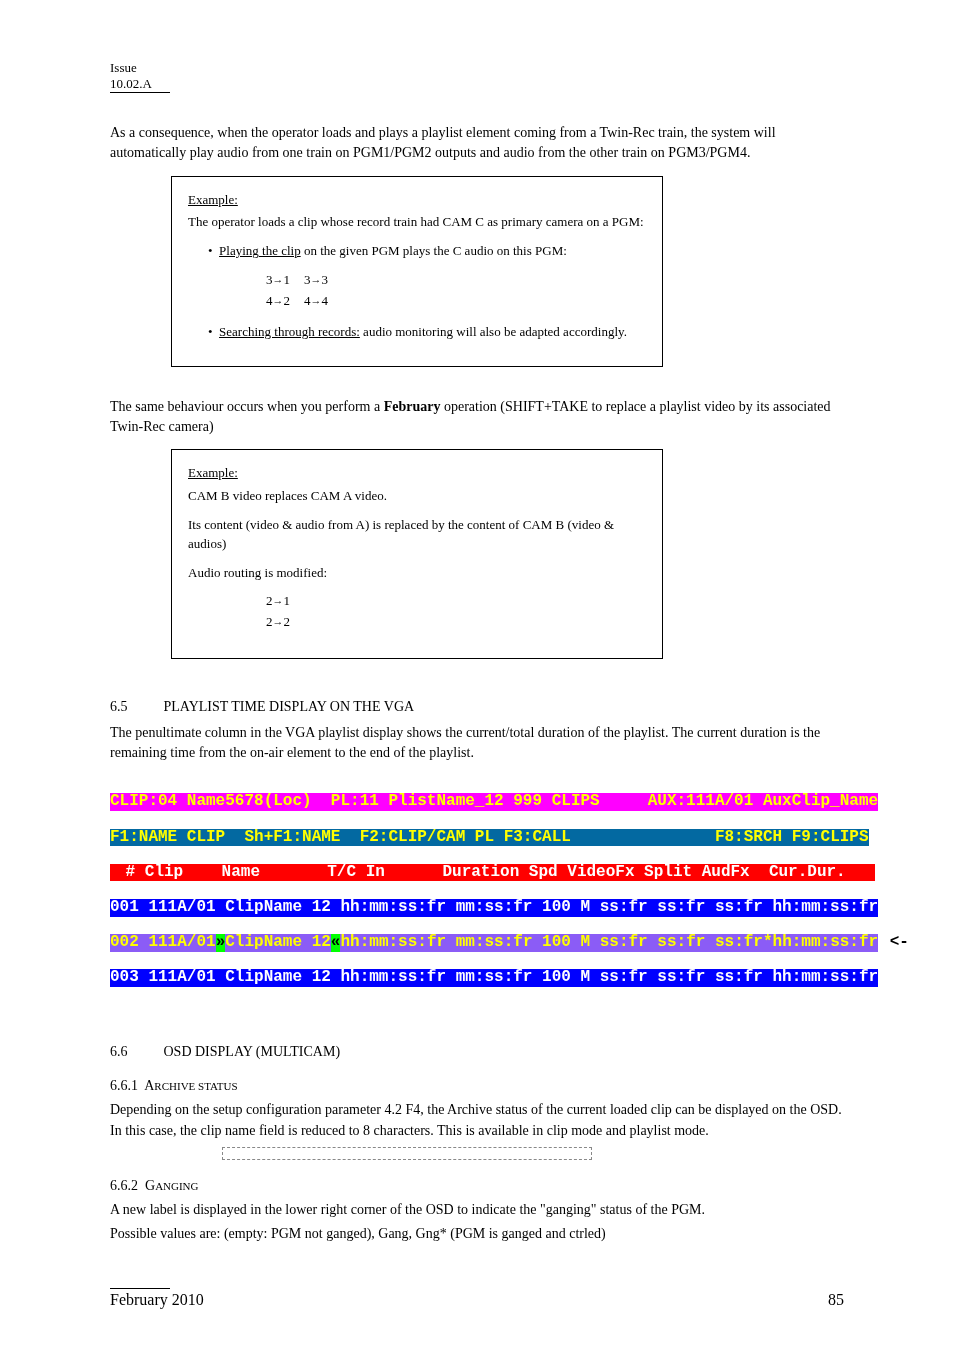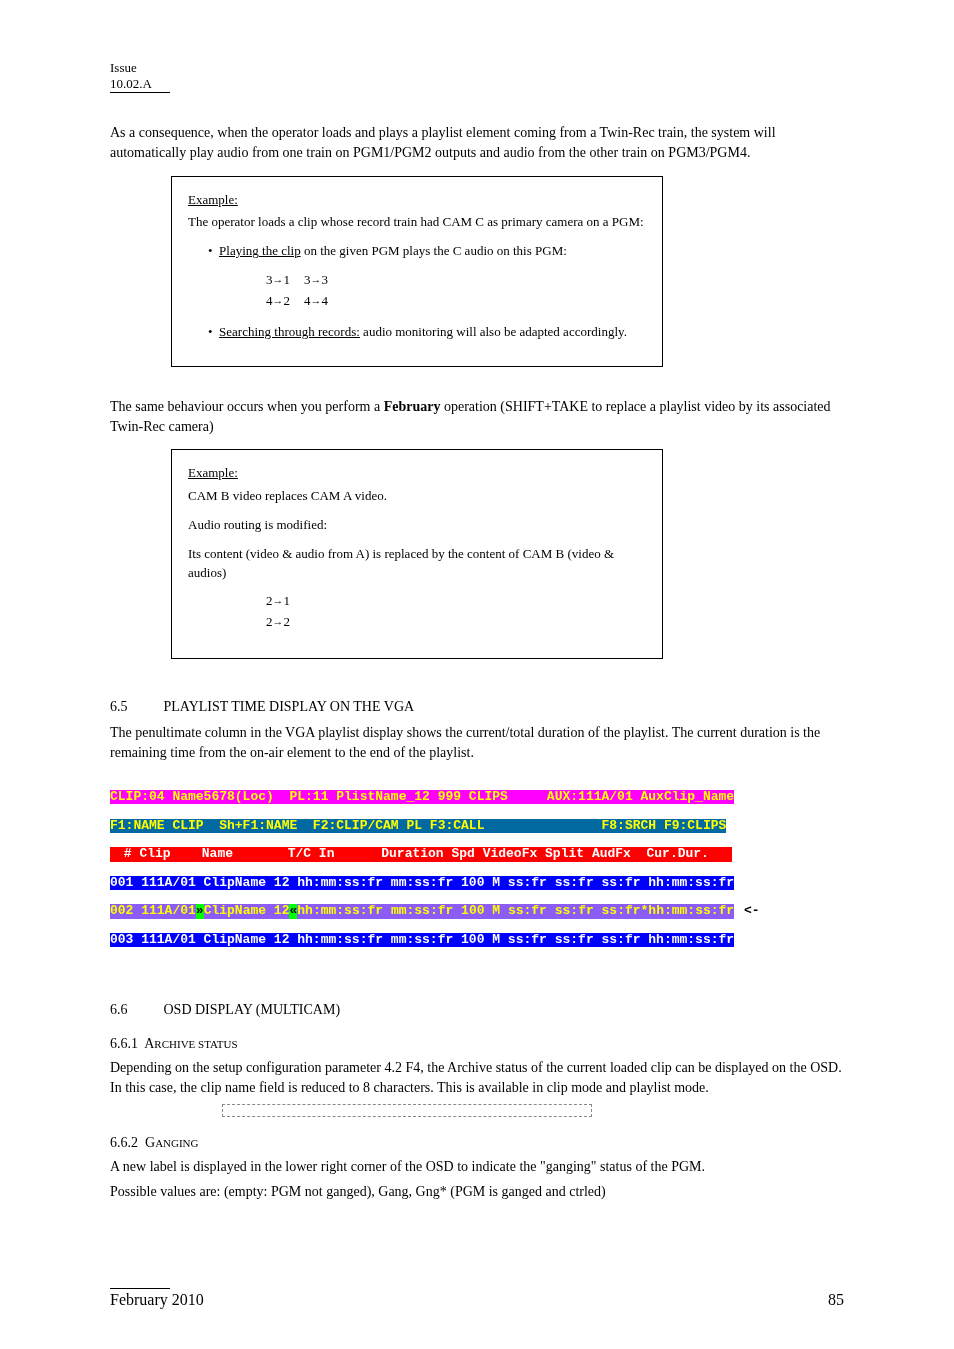--- a/index.html
+++ b/index.html
@@ -31,21 +31,21 @@
   .box .label { text-decoration: underline; margin-bottom: 4px; }
   .indent { margin-left: 20px; }
   .map-grid { font-family: "Times New Roman", serif; margin-left: 70px; margin-top: 8px; }
   .map-grid td { padding: 0 6px; font-size: 13px; }
   .arrow { font-family: Arial, sans-serif; font-size: 11px; position: relative; top: -1px; }
   .section-title { font-size: 14px; margin: 40px 0 8px 0; }
   .section-title .num { display: inline-block; width: 50px; }
   .intro-para { font-size: 14px; line-height: 1.45; margin-bottom: 12px; }
   .terminal {
     font-family: "Courier New", monospace;
-    font-size: 13px;
+    font-size: 16px;
     font-weight: bold;
     line-height: 1.1;
     white-space: pre;
     margin: 0 0 10px 17px;
   }
   .term-row { display: flex; }
   .magenta-bg { background: #ff00ff; color: #ffff00; }
   .fkeys { background: #0369a1; color: #ffff00; }
   .red-hdr { background: #ff0000; color: #ffffff; padding-left: 6px; }
   .blue-bg { background: #0000ff; color: #ffffff; }
@@ -107,22 +107,22 @@
   </div>
 </div>
 
 <div>
   <span class="para">
     <span>The same behaviour occurs when you perform a </span><span class="bold">February</span><span> operation (SHIFT+TAKE to replace a playlist video by its associated Twin-Rec camera)</span>
   </span>
   <div class="box">
     <div class="label">Example:</div>
     <div>CAM B video replaces CAM A video.</div>
+    <div style="margin-top:10px">Its content (video &amp; audio from A) is replaced by the content of CAM B (video &amp; audios)</div>
     <div style="margin-top:10px">Audio routing is modified:</div>
-    <div style="margin-top:10px">Its content (video &amp; audio from A) is replaced by the content of CAM B (video &amp; audios)</div>
     <table class="map-grid">
       <tbody>
           <tr>
             <td>2<span class="arrow">→</span>1</td>
           </tr>
       <tr>
             <td>2<span class="arrow">→</span>2</td>
           </tr>
     </tbody>
       </table>

